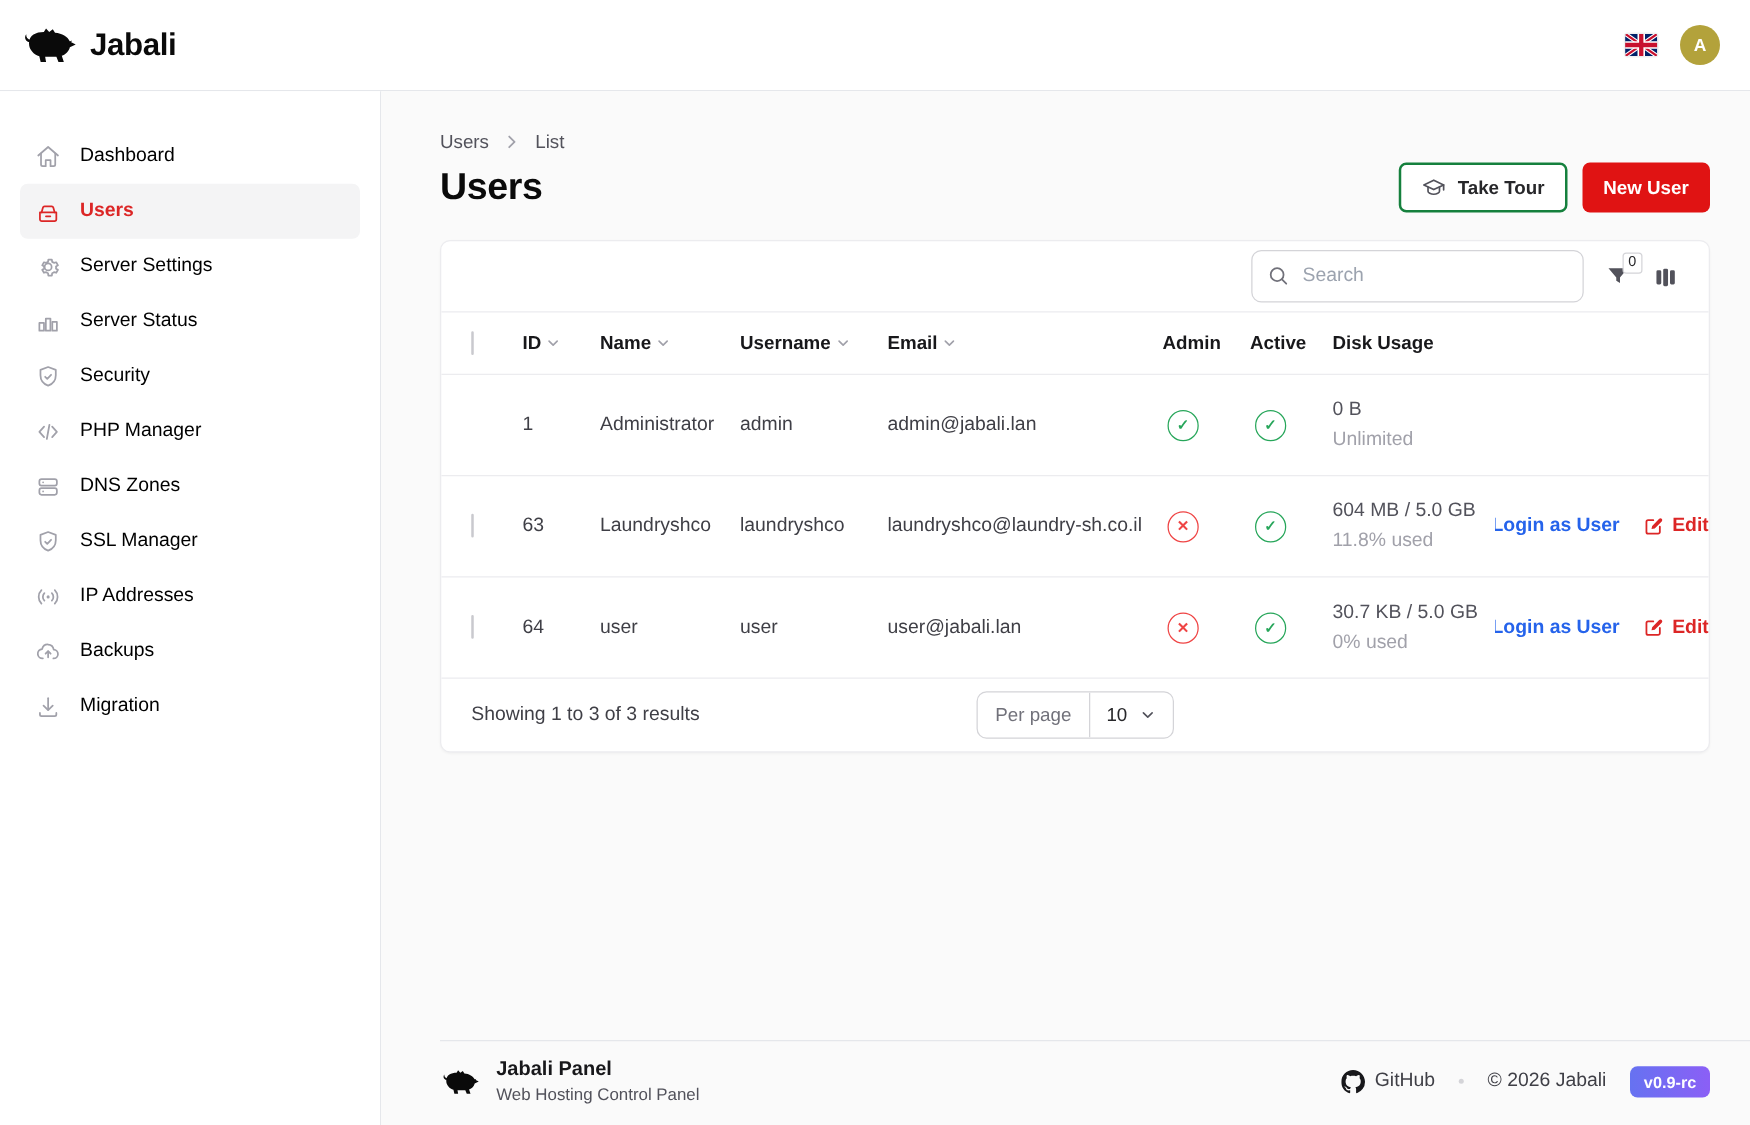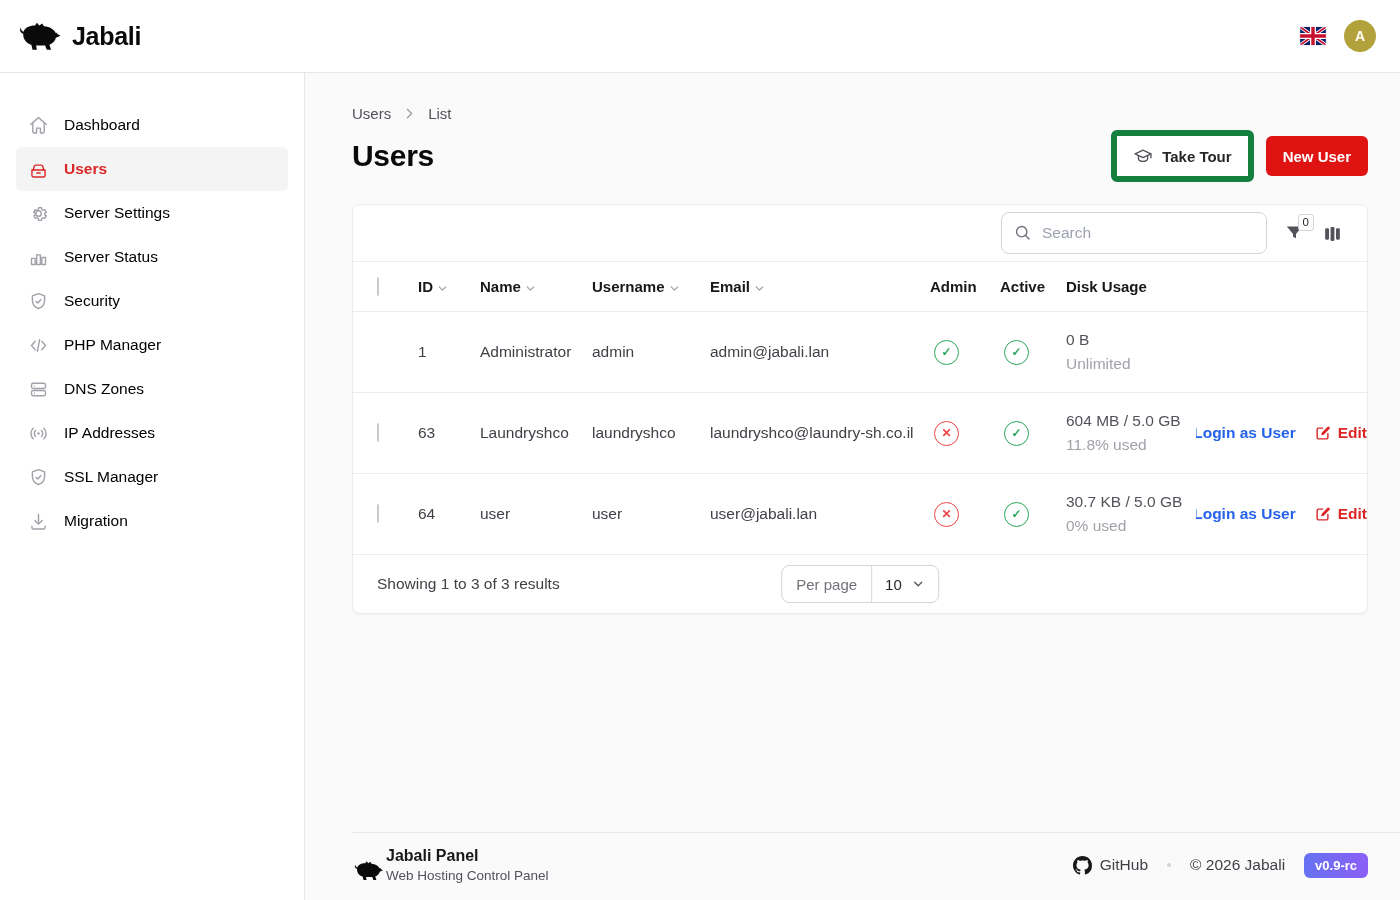--- a/index.html
+++ b/index.html
@@ -48,21 +48,21 @@
     padding:0 32px 0 47px;
   }
 
   
   .breadcrumb { margin-top:32px; display:flex; align-items:center; gap:10px; font-size:15px; color:#52525b; }
   .breadcrumb .crumb { cursor:pointer; }
   .page-head { display:flex; align-items:center; justify-content:space-between; margin-top:8px; }
   .page-title { font-size:30px; font-weight:800; color:#0a0a0a; margin:0; letter-spacing:-.3px; }
   .head-actions { display:flex; align-items:center; gap:12px; }
   .btn-secondary {
-    height:52px; padding:4px 16px; background:#fff; border:6px solid #15803d; border-radius:6px;
+    height:40px; padding:4px 16px; background:#fff; border:2px solid #15803d; border-radius:6px;
     font-family:inherit; font-size:15px; font-weight:600; color:#27272a;
     display:flex; align-items:center; gap:9px; cursor:pointer;
   }
   .btn-secondary svg { color:#52525b; }
   .btn-primary {
     height:40px; padding:0 17px; background:#e01313; border:none; border-radius:6px;
     font-family:inherit; font-size:15px; font-weight:600; color:#fff; cursor:pointer;
   }
 
   
@@ -83,21 +83,21 @@
     position:absolute; top:-9px; right:-9px; background:#fff; border:1px solid #d4d4d8;
     border-radius:3px; font-size:11.5px; color:#27272a; line-height:1; padding:2px 4px;
   }
 
   .grid-row {
     display:grid;
     grid-template-columns:41px 62px 112px 118px 220px 70px 66px 130px 1fr;
     align-items:center; padding-left:24px;
   }
   .thead { height:51px; border-top:1px solid #ececef; border-bottom:1px solid #ececef; }
-  .th { display:flex; align-items:flex-end; gap:3px; font-size:15px; font-weight:700; color:#18181b; cursor:pointer; }
+  .th { display:flex; align-items:center; gap:3px; font-size:15px; font-weight:700; color:#18181b; cursor:pointer; }
   .th.plain { cursor:default; }
   .sort-chev { color:#a1a1aa; }
   .checkbox {
     width:17px; height:17px; border:1px solid #c9c9ce; border-radius:4px; background:#fff; cursor:pointer;
   }
   .trow { height:81px; border-bottom:1px solid #ececef; font-size:15.5px; color:#3f3f46; }
   .trow:last-of-type { border-bottom:1px solid #ececef; }
   .status {
     width:25px; height:25px; border-radius:50%; border:1.6px solid; margin-left:4px;
     display:flex; align-items:center; justify-content:center; font-size:12px; font-weight:700;
@@ -119,21 +119,21 @@
   }
   .perpage-label { display:flex; align-items:center; padding:0 14px; font-size:15px; color:#71717a; border-right:1px solid #d4d4d8; }
   .perpage-value { display:flex; align-items:center; gap:9px; padding:0 13px; font-size:15px; color:#27272a; cursor:pointer; }
   .perpage-value .sort-chev { color:#52525b; }
 
   
   .footer {
     margin-top:auto; margin-right:-32px; border-top:1px solid #e5e7eb;
     padding:14px 32px 26px 0; display:flex; align-items:center; justify-content:space-between;
   }
-  .footer-left { display:flex; align-items:flex-end; gap:2px; }
+  .footer-left { display:flex; align-items:center; gap:13px; }
   .footer-brand { font-size:16px; font-weight:700; color:#18181b; }
   .footer-tagline { font-size:13.5px; color:#52525b; margin-top:3px; }
   .footer-right { display:flex; align-items:center; gap:19px; }
   .github-link { display:flex; align-items:center; gap:8px; font-size:15.5px; color:#3f3f46; cursor:pointer; }
   .dot-sep { width:4px; height:4px; border-radius:50%; background:#d4d4d8; }
   .copyright { font-size:15.5px; color:#3f3f46; }
   .version-badge {
     background:linear-gradient(90deg,#6672f1,#8b5ff6); color:#fff;
     font-size:13px; font-weight:600; padding:5px 11px; border-radius:6px;
   }
@@ -232,34 +232,44 @@
             <rect x="4" y="4.8" width="16" height="6" rx="2"></rect>
             <rect x="4" y="13.2" width="16" height="6" rx="2"></rect>
             <path d="M7.4 7.8h.01M7.4 16.2h.01"></path>
           </svg>
         </span>
       <span class="nav-label">DNS Zones</span>
     </div>
       <div class="nav-item">
       <span class="nav-icon">
           <svg width="21" height="21" viewBox="0 0 24 24" fill="none" stroke="currentColor" stroke-width="1.6" stroke-linecap="round" stroke-linejoin="round">
+            <path d="M12 3l7 2.6v4.9c0 4.6-3 8.1-7 9.5-4-1.4-7-4.9-7-9.5V5.6z"></path>
+            <path d="M9.3 11.9l1.9 1.9 3.5-3.7"></path>
+          </svg>
+        </span>
+      <span class="nav-label">SSL Manager</span>
+    </div>
+      <div class="nav-item">
+      <span class="nav-icon">
+          <svg width="21" height="21" viewBox="0 0 24 24" fill="none" stroke="currentColor" stroke-width="1.6" stroke-linecap="round" stroke-linejoin="round">
             <circle cx="12" cy="12" r="1.4" fill="currentColor" stroke="none"></circle>
             <path d="M8.6 8.6a4.8 4.8 0 000 6.8M15.4 8.6a4.8 4.8 0 010 6.8M5.9 5.9a8.6 8.6 0 000 12.2M18.1 5.9a8.6 8.6 0 010 12.2"></path>
           </svg>
         </span>
       <span class="nav-label">IP Addresses</span>
     </div>
       <div class="nav-item">
       <span class="nav-icon">
           <svg width="21" height="21" viewBox="0 0 24 24" fill="none" stroke="currentColor" stroke-width="1.6" stroke-linecap="round" stroke-linejoin="round">
-            <path d="M12 3l7 2.6v4.9c0 4.6-3 8.1-7 9.5-4-1.4-7-4.9-7-9.5V5.6z"></path>
-            <path d="M9.3 11.9l1.9 1.9 3.5-3.7"></path>
-          </svg>
-        </span>
-      <span class="nav-label">SSL Manager</span>
+            <path d="M7.2 18a4.3 4.3 0 01-.7-8.6 5.4 5.4 0 0110.6.5A3.9 3.9 0 0116.8 18"></path>
+            <path d="M12 17v-5.5"></path>
+            <path d="M9.7 13.7L12 11.4l2.3 2.3"></path>
+          </svg>
+        </span>
+      <span class="nav-label">Backups</span>
     </div>
       <div class="nav-item">
       <span class="nav-icon">
           <svg width="21" height="21" viewBox="0 0 24 24" fill="none" stroke="currentColor" stroke-width="1.6" stroke-linecap="round" stroke-linejoin="round">
             <path d="M12 4v10.5"></path>
             <path d="M7.8 10.8L12 15l4.2-4.2"></path>
             <path d="M4.5 17.5V19a1.5 1.5 0 001.5 1.5h12a1.5 1.5 0 001.5-1.5v-1.5"></path>
           </svg>
         </span>
       <span class="nav-label">Migration</span>

